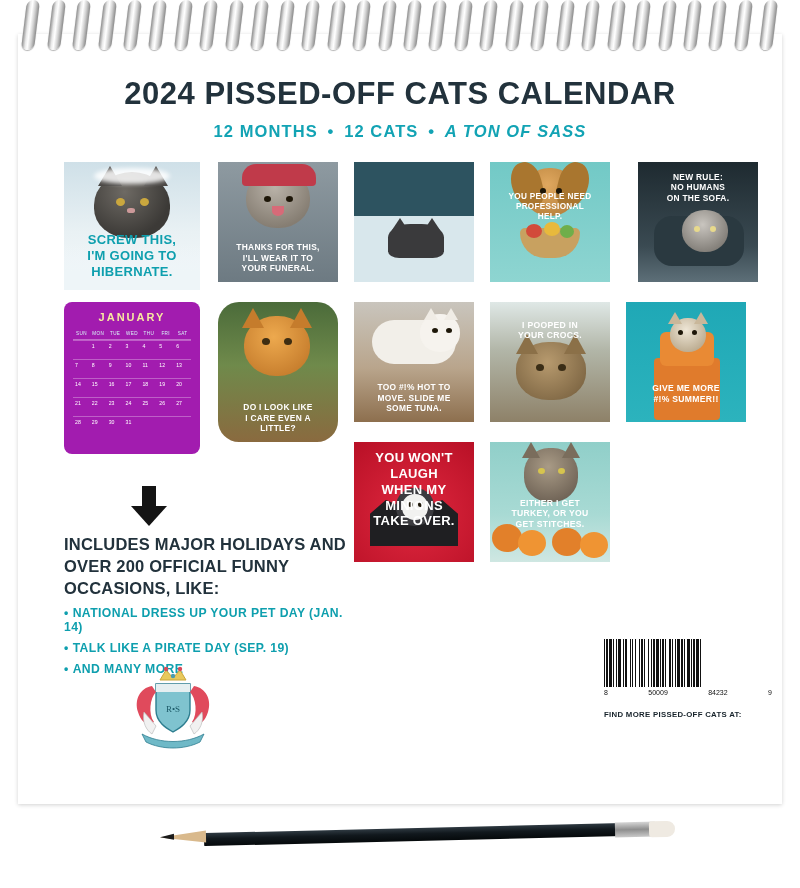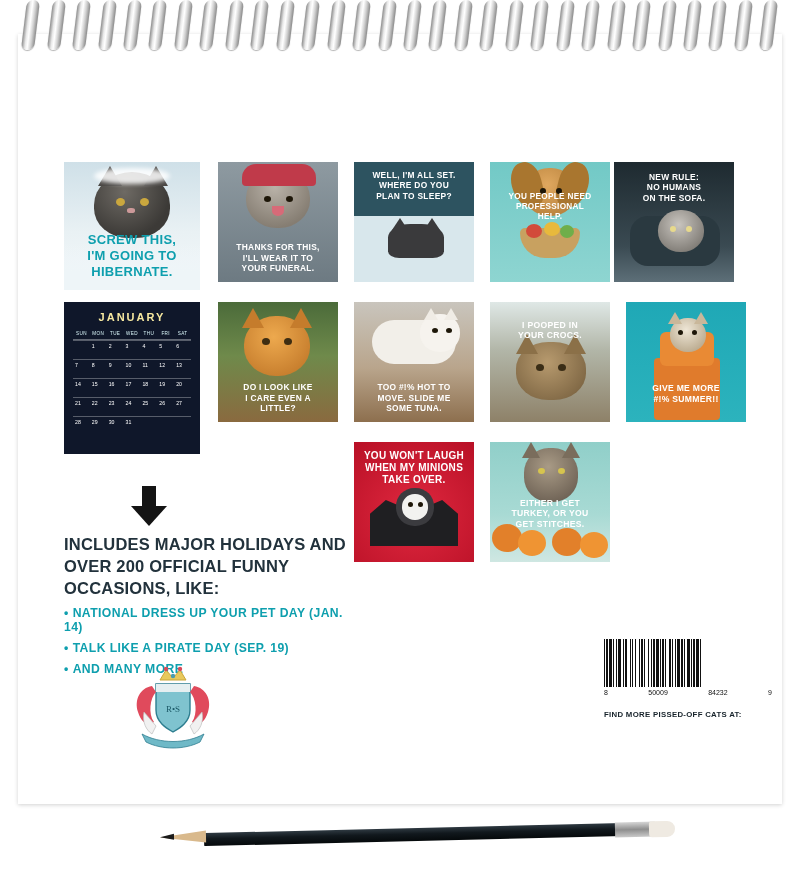--- a/index.html
+++ b/index.html
@@ -98,22 +98,23 @@
   }
   .eye {
     position: absolute;
     border-radius: 50%;
     background: #1d1608;
   }
 
   
   #january-panel {
     position: absolute;
-    background: #0f172a;
+    background: #a21caf;
     color: #ffffff;
+    border-radius: 8px;
   }
   #january-title {
     text-align: center;
     font-size: 11px;
     font-weight: bold;
     letter-spacing: 2px;
     color: #f7e9a0;
     padding-top: 9px;
   }
   #jan-dow {
@@ -267,20 +268,30 @@
     background: #efeae2;
     border-radius: 3px 8px 8px 3px;
     transform: rotate(-1.4deg);
   }
 </style>
 </head>
 <body>
 
 <div id="calendar-back">
 
+  <div id="title-block">
+    <div id="main-title">2024 PISSED-OFF CATS CALENDAR</div>
+    <div id="subtitle">
+      <span>12 MONTHS</span>
+      <span class="dot">•</span>
+      <span>12 CATS</span>
+      <span class="dot">•</span>
+      <span class="ital">A TON OF SASS</span>
+    </div>
+  </div>
 
   <div class="thumb" style="left:46px; top:128px; width:136px; height:128px;">
     <div class="img" style="background:linear-gradient(to bottom,#cfe0e8 0%,#e9f1f4 55%,#f4f8fa 100%);">
 
       <div style="position:absolute;left:30px;top:10px;width:76px;height:66px;border-radius:50% 50% 45% 45%;background:radial-gradient(circle at 40% 30%, #6e6a64, #3c3a37 70%);"></div>
       <div style="position:absolute;left:34px;top:4px;width:24px;height:20px;background:#4a4744;clip-path:polygon(0 100%,50% 0,100% 100%);"></div>
       <div style="position:absolute;left:80px;top:4px;width:24px;height:20px;background:#4a4744;clip-path:polygon(0 100%,50% 0,100% 100%);"></div>
       <div style="position:absolute;left:30px;top:6px;width:76px;height:16px;background:rgba(255,255,255,0.85);border-radius:50%;filter:blur(2px);"></div>
       <div class="eye" style="left:52px;top:36px;width:9px;height:8px;background:#caa73e;"></div>
       <div class="eye" style="left:76px;top:36px;width:9px;height:8px;background:#caa73e;"></div>
@@ -302,42 +313,41 @@
 
   </div>
 
   <div class="thumb" style="left:336px; top:128px; width:120px; height:120px;">
     <div class="img" style="background:linear-gradient(to bottom,#2f5a66 0%,#7fb0bb 58%,#cfe3e8 100%);">
       <div style="position:absolute;left:0;top:0;width:100%;height:54px;background:#2d5360;"></div>
       <div style="position:absolute;left:0;top:54px;width:100%;height:66px;background:#d8e7ec;"></div>
       <div style="position:absolute;left:34px;top:62px;width:56px;height:34px;border-radius:40% 40% 20% 20%;background:#3a3a3c;"></div>
       <div style="position:absolute;left:38px;top:56px;width:16px;height:12px;background:#3a3a3c;clip-path:polygon(0 100%,50% 0,100% 100%);"></div>
       <div style="position:absolute;left:70px;top:56px;width:16px;height:12px;background:#3a3a3c;clip-path:polygon(0 100%,50% 0,100% 100%);"></div>
-      <div class="overlay-text" style="top:8px;font-size:8.4px;">WELL, I'M ALL SET.<br>WHERE DO YOU<br>PLAN TO SLEEP?</div>
     </div>
 
   </div>
 
   <div class="thumb" style="left:472px; top:128px; width:120px; height:120px;">
     <div class="img" style="background:linear-gradient(to bottom,#72c9c6 0%,#8ed5d1 100%);">
       <div style="position:absolute;left:34px;top:6px;width:52px;height:48px;border-radius:48%;background:radial-gradient(circle at 45% 35%,#e0a85f,#b7813c 80%);"></div>
       <div style="position:absolute;left:22px;top:0px;width:30px;height:46px;border-radius:50% 50% 40% 60%;background:#a9762f;transform:rotate(-14deg);"></div>
       <div style="position:absolute;left:68px;top:0px;width:30px;height:46px;border-radius:50% 50% 60% 40%;background:#a9762f;transform:rotate(14deg);"></div>
       <div class="eye" style="left:50px;top:26px;width:6px;height:6px;"></div>
       <div class="eye" style="left:66px;top:26px;width:6px;height:6px;"></div>
       <div style="position:absolute;left:30px;top:66px;width:60px;height:30px;border-radius:6px 6px 30px 30px;background:#c8a160;"></div>
       <div style="position:absolute;left:36px;top:62px;width:16px;height:14px;border-radius:50%;background:#d24b3a;"></div>
       <div style="position:absolute;left:54px;top:60px;width:16px;height:14px;border-radius:50%;background:#e8b93c;"></div>
       <div style="position:absolute;left:70px;top:63px;width:14px;height:13px;border-radius:50%;background:#6fae4a;"></div>
       <div class="overlay-text" style="top:30px;font-size:8.2px;">YOU PEOPLE NEED<br>PROFESSIONAL<br>HELP.</div>
     </div>
 
   </div>
 
-  <div class="thumb" style="left:596px; top:128px; width:120px; height:120px;">
+  <div class="thumb" style="left:620px; top:128px; width:120px; height:120px;">
     <div class="img" style="background:linear-gradient(to bottom,#1e2a30 0%,#3a4a52 70%,#5d6f78 100%);">
       <div style="position:absolute;left:16px;top:54px;width:90px;height:50px;border-radius:18px;background:#2a3940;"></div>
       <div style="position:absolute;left:44px;top:48px;width:46px;height:42px;border-radius:48%;background:radial-gradient(circle at 45% 35%,#c9c5bf,#7d7973 80%);"></div>
       <div class="eye" style="left:56px;top:64px;width:6px;height:6px;background:#e7d98c;"></div>
       <div class="eye" style="left:72px;top:64px;width:6px;height:6px;background:#e7d98c;"></div>
       <div class="overlay-text" style="top:10px;font-size:8.4px;">NEW RULE:<br>NO HUMANS<br>ON THE SOFA.</div>
     </div>
 
   </div>
 
@@ -385,21 +395,21 @@
         <div style="border-top: 0.5px solid rgba(255, 255, 255, 0.3);">28</div>
         <div style="border-top: 0.5px solid rgba(255, 255, 255, 0.3);">29</div>
         <div style="border-top: 0.5px solid rgba(255, 255, 255, 0.3);">30</div>
         <div style="border-top: 0.5px solid rgba(255, 255, 255, 0.3);">31</div>
         <div style="border-top: 0.5px solid rgba(255, 255, 255, 0.3);"></div>
         <div style="border-top: 0.5px solid rgba(255, 255, 255, 0.3);"></div>
         <div style="border-top: 0.5px solid rgba(255, 255, 255, 0.3);"></div>
       </div>
   </div>
 
-  <div class="thumb" style="left:200px; top:268px; width:120px; height:120px;">
+  <div class="thumb" style="left:200px; top:268px; width:120px; height:140px;border-radius:21px;">
     <div class="img" style="background:linear-gradient(to bottom,#4b6b3a 0%,#6f8a4b 45%,#8a6a3f 100%);">
       <div style="position:absolute;left:26px;top:14px;width:66px;height:60px;border-radius:48%;background:radial-gradient(circle at 45% 35%,#e8a martinez,#cf8a3a 80%);"></div>
       <div style="position:absolute;left:26px;top:14px;width:66px;height:60px;border-radius:48%;background:radial-gradient(circle at 45% 35%,#eda94e,#c57c2c 80%);"></div>
       <div style="position:absolute;left:24px;top:6px;width:22px;height:20px;background:#c57c2c;clip-path:polygon(0 100%,50% 0,100% 100%);"></div>
       <div style="position:absolute;left:72px;top:6px;width:22px;height:20px;background:#c57c2c;clip-path:polygon(0 100%,50% 0,100% 100%);"></div>
       <div class="eye" style="left:44px;top:36px;width:8px;height:7px;background:#3e2d12;"></div>
       <div class="eye" style="left:66px;top:36px;width:8px;height:7px;background:#3e2d12;"></div>
       <div class="overlay-text" style="bottom:9px;font-size:8.4px;">DO I LOOK LIKE<br>I CARE EVEN A<br>LITTLE?</div>
     </div>
 
@@ -445,21 +455,21 @@
 
   </div>
 
   <div class="thumb" style="left:336px; top:408px; width:120px; height:120px;">
     <div class="img" style="background:radial-gradient(circle at 50% 60%, #e0283f 0%, #b81026 100%);">
       <div style="position:absolute;left:16px;top:58px;width:88px;height:46px;background:#1f1f22;clip-path:polygon(0 30%,18% 0,50% 26%,82% 0,100% 30%,100% 100%,0 100%);"></div>
       <div style="position:absolute;left:42px;top:46px;width:38px;height:38px;border-radius:48%;background:#3b3b3f;"></div>
       <div style="position:absolute;left:48px;top:52px;width:26px;height:26px;border-radius:48%;background:#f2f2f0;"></div>
       <div class="eye" style="left:54px;top:60px;width:5px;height:5px;"></div>
       <div class="eye" style="left:64px;top:60px;width:5px;height:5px;"></div>
-      <div class="overlay-text" style="top:8px;font-size:10px;">YOU WON'T LAUGH<br>WHEN MY MINIONS<br>TAKE OVER.</div>
+      <div class="overlay-text" style="top:8px;font-size:13px;">YOU WON'T LAUGH<br>WHEN MY MINIONS<br>TAKE OVER.</div>
     </div>
 
   </div>
 
   <div class="thumb" style="left:472px; top:408px; width:120px; height:120px;">
     <div class="img" style="background:linear-gradient(to bottom,#90cfc9 0%,#a8dad4 60%,#cfe7e2 100%);">
       <div style="position:absolute;left:34px;top:6px;width:54px;height:54px;border-radius:46%;background:radial-gradient(circle at 45% 35%,#a99b86,#6e6255 80%);"></div>
       <div style="position:absolute;left:32px;top:0px;width:18px;height:16px;background:#7a6d5c;clip-path:polygon(0 100%,50% 0,100% 100%);"></div>
       <div style="position:absolute;left:72px;top:0px;width:18px;height:16px;background:#7a6d5c;clip-path:polygon(0 100%,50% 0,100% 100%);"></div>
       <div class="eye" style="left:48px;top:26px;width:7px;height:6px;background:#d6c44e;"></div>

